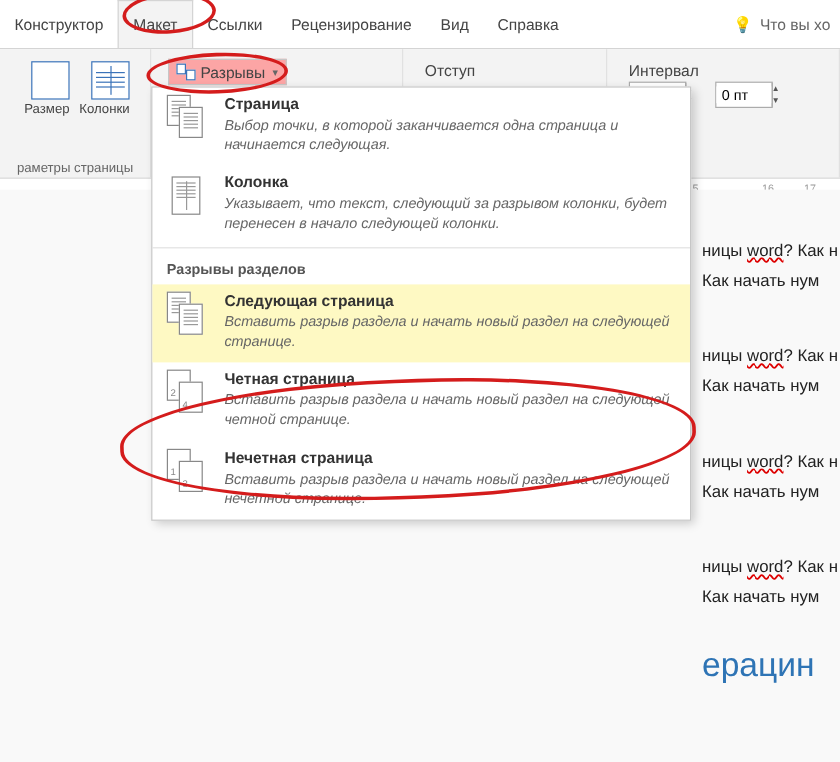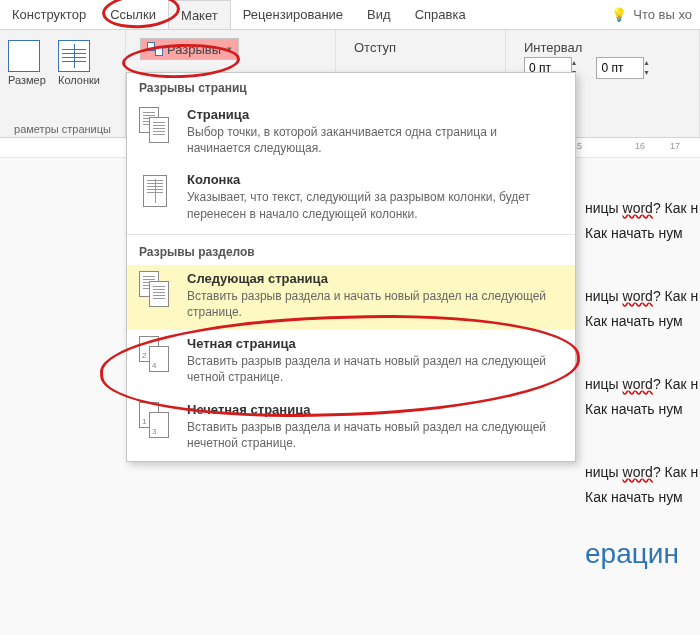--- a/index.html
+++ b/index.html
@@ -1,28 +1,28 @@
 <!DOCTYPE html>
 <html><head>
 <meta charset="utf-8">
 <style>
 * { margin: 0; padding: 0; box-sizing: border-box; font-family: 'Segoe UI', Tahoma, sans-serif; }
 body { width: 700px; height: 635px; overflow: hidden; background: #fff; position: relative; }
 
-.ribbon-tabs { height: 30px; background: #fff; display: flex; align-items: center; border-bottom: 1px solid #d4d4d4; font-size: 13px; }
+.ribbon-tabs { height: 41px; background: #fff; display: flex; align-items: center; border-bottom: 1px solid #d4d4d4; font-size: 13px; }
 .ribbon-tabs .tab { padding: 0 12px; height: 100%; display: flex; align-items: center; color: #444; cursor: pointer; }
 .ribbon-tabs .tab.active { background: #f3f3f3; border-top: 1px solid #d4d4d4; border-left: 1px solid #d4d4d4; border-right: 1px solid #d4d4d4; }
 .ribbon-tabs .tell-me { margin-left: auto; display: flex; align-items: center; color: #666; padding: 0 8px; }
 .bulb { margin-right: 6px; color: #999; }
 
 .ribbon-body { height: 108px; background: #f3f3f3; border-bottom: 1px solid #d4d4d4; display: flex; position: relative; }
 .group { padding: 4px 8px 0 8px; border-right: 1px solid #e1e1e1; height: 100%; position: relative; }
 .group-label { position: absolute; bottom: 2px; left: 0; right: 0; text-align: center; font-size: 11px; color: #666; }
 
-.big-btn { display: inline-flex; flex-direction: column; align-items: flex-start; width: 50px; padding: 4px 0; font-size: 11px; color: #444; text-align: center; margin-top: 2px; }
+.big-btn { display: inline-flex; flex-direction: column; align-items: flex-end; width: 50px; padding: 4px 0; font-size: 11px; color: #444; text-align: center; margin-top: 2px; }
 .big-btn .ico { width: 32px; height: 32px; border: 1.5px solid #3b73b9; margin-bottom: 2px; background: #fff; position: relative; }
 .big-btn .ico.cols::after { content:""; position:absolute; left:50%; top:3px; bottom:3px; width:1px; background:#3b73b9; }
 .big-btn .ico.cols::before { content:""; position:absolute; left:3px; right:3px; top:8px; height:1px; background:#3b73b9; box-shadow: 0 4px 0 #3b73b9, 0 8px 0 #3b73b9, 0 12px 0 #3b73b9; }
 
 .breaks-btn { display:inline-flex; align-items:center; height:22px; border:1px solid #c6c6c6; background:#fca5a5; padding:0 6px; font-size:13px; color:#444; margin:4px 0 0 6px; }
 .breaks-btn .ico { width:16px; height:14px; margin-right:4px; position:relative; }
 .breaks-btn .ico::before { content:""; position:absolute; left:0; top:0; width:6px; height:7px; border:1px solid #3b73b9; background:#fff; }
 .breaks-btn .ico::after { content:""; position:absolute; right:0; bottom:0; width:6px; height:7px; border:1px solid #3b73b9; background:#fff; }
 .breaks-btn .chev { margin-left:6px; font-size:9px; color:#666; }
 
@@ -50,36 +50,36 @@
 .dd-item .thumb .pg { position:absolute; width:20px; height:26px; border:1.5px solid #888; background:#fff; }
 .dd-item .thumb .pg.p1 { left:0; top:0; }
 .dd-item .thumb .pg.p2 { left:10px; top:10px; }
 .dd-item .thumb .pg .lines::before { content:""; position:absolute; left:3px; right:3px; top:4px; height:1px; background:#999; box-shadow: 0 3px 0 #999, 0 6px 0 #999, 0 9px 0 #999, 0 12px 0 #999; }
 .dd-item .thumb.column .pg { width:24px; height:32px; left:4px; top:3px; }
 .dd-item .thumb.column .pg::after { content:""; position:absolute; left:50%; top:3px; bottom:3px; width:1px; background:#999; }
 .dd-item .thumb.wrap .pg { width:24px; height:32px; left:4px; top:3px; }
 .dd-item .thumb.wrap .sq { position:absolute; left:8px; top:8px; width:8px; height:8px; background:#e8a33d; }
 .dd-item .thumb .num { position:absolute; font-size:8px; color:#888; left:2px; bottom:1px; }
 .dd-item .txt .title { font-size:13px; font-weight:bold; color:#333; margin-bottom:2px; }
-.dd-item .txt .desc { font-size:12px; color:#666; line-height:1.35; }
+.dd-item .txt .desc { font-size:12px; color:#666; line-height:1.35;font-style:italic; }
 .dd-sep { height:1px; background:#e1e1e1; margin:2px 0; }
 
 
 .annot { position:absolute; border:3px solid #d41c1c; border-radius:50%; z-index:100; pointer-events:none; }
 .annot.a1 { left:102px; top:-6px; width:78px; height:34px; transform:rotate(-4deg); }
 .annot.a2 { left:122px; top:44px; width:118px; height:34px; transform:rotate(-2deg); }
 .annot.a3 { left:100px; top:316px; width:480px; height:100px; border-radius:48%; transform:rotate(-2deg); }
 </style>
 </head>
 <body>
 
 <div class="ribbon-tabs">
   <div class="tab">Конструктор</div>
+  <div class="tab active">Макет</div>
   <div class="tab">Ссылки</div>
-  <div class="tab active">Макет</div>
   <div class="tab">Рецензирование</div>
   <div class="tab">Вид</div>
   <div class="tab">Справка</div>
   <div class="tell-me">
     <span class="bulb">💡</span>
     <span>Что вы хо</span>
   </div>
 </div>
 
 <div class="ribbon-body">
@@ -150,21 +150,20 @@
     </div>
     <div style="margin-top:42px">
       <div class="doc-line"><span>ницы </span><span class="redw">word</span><span>? Как н</span></div>
       <div class="doc-line">Как начать нум</div>
     </div>
     <div class="doc-head">ерацин</div>
   </div>
 </div>
 
 <div class="dropdown">
-  <div class="dd-section-title">Разрывы страниц</div>
 
   <div class="dd-item">
     <div class="thumb">
         <div class="pg p1">
           <div class="lines"></div>
         </div>
         <div class="pg p2">
           <div class="lines"></div>
         </div>
       </div>

